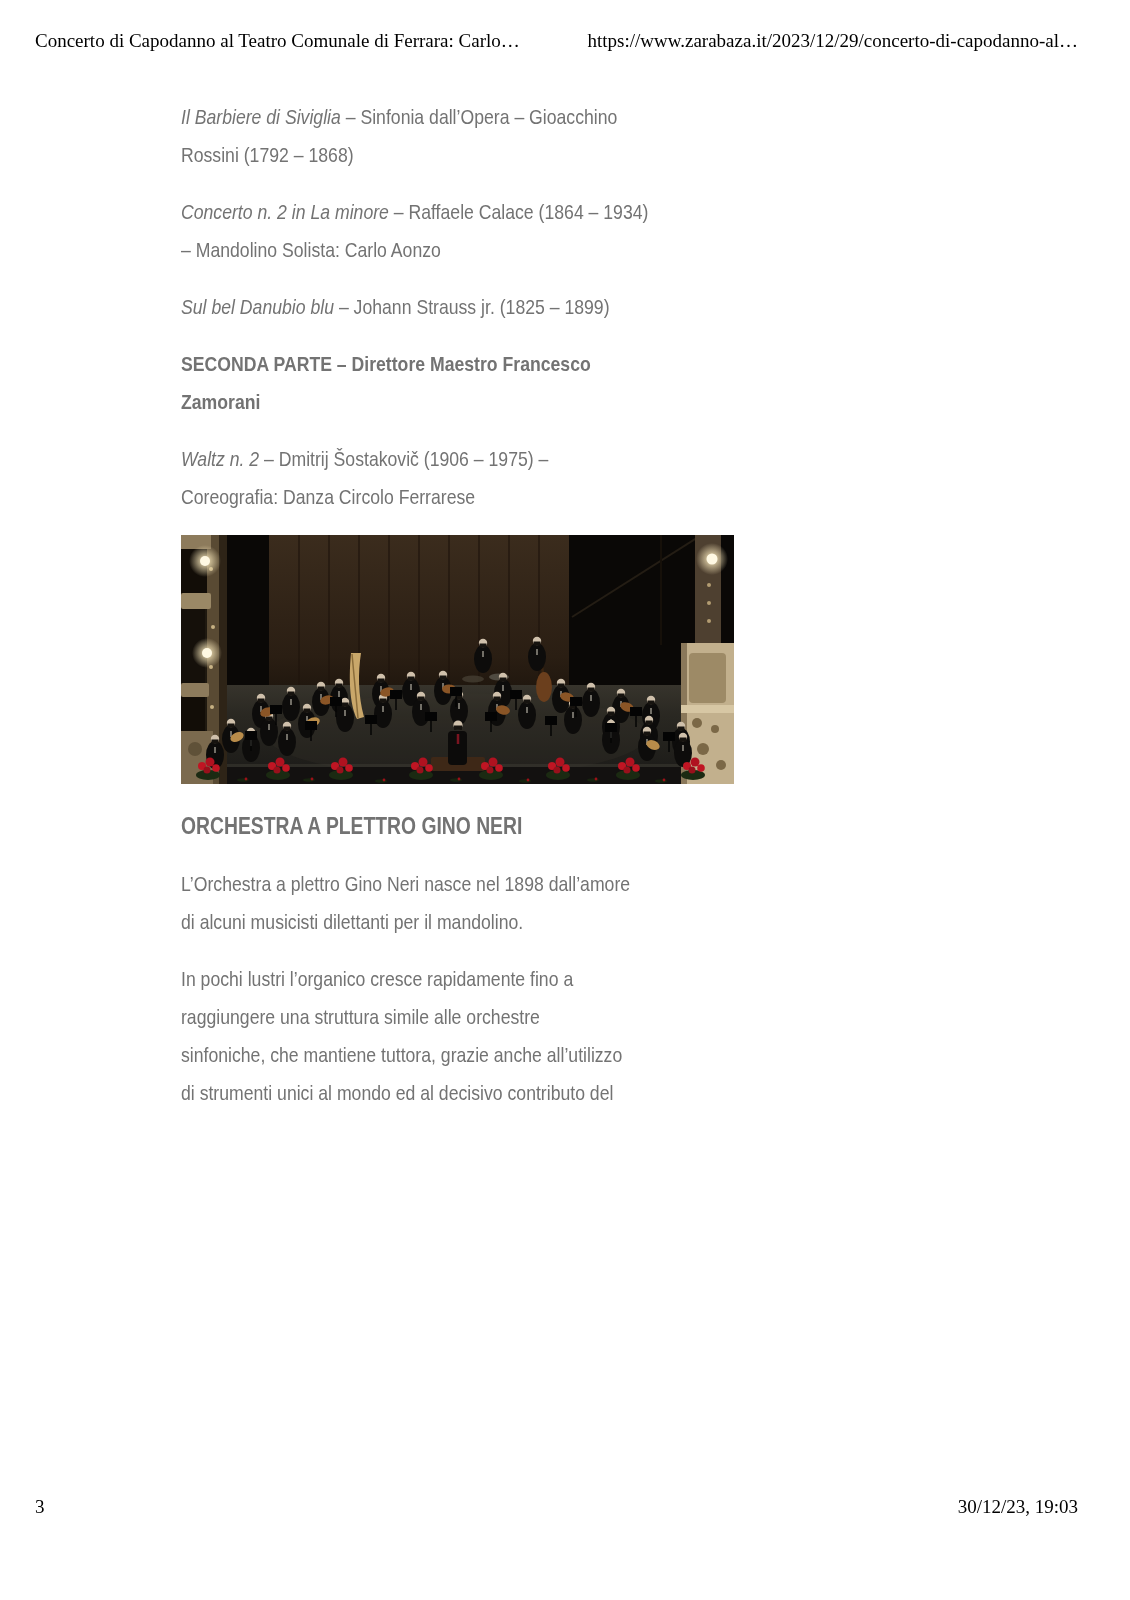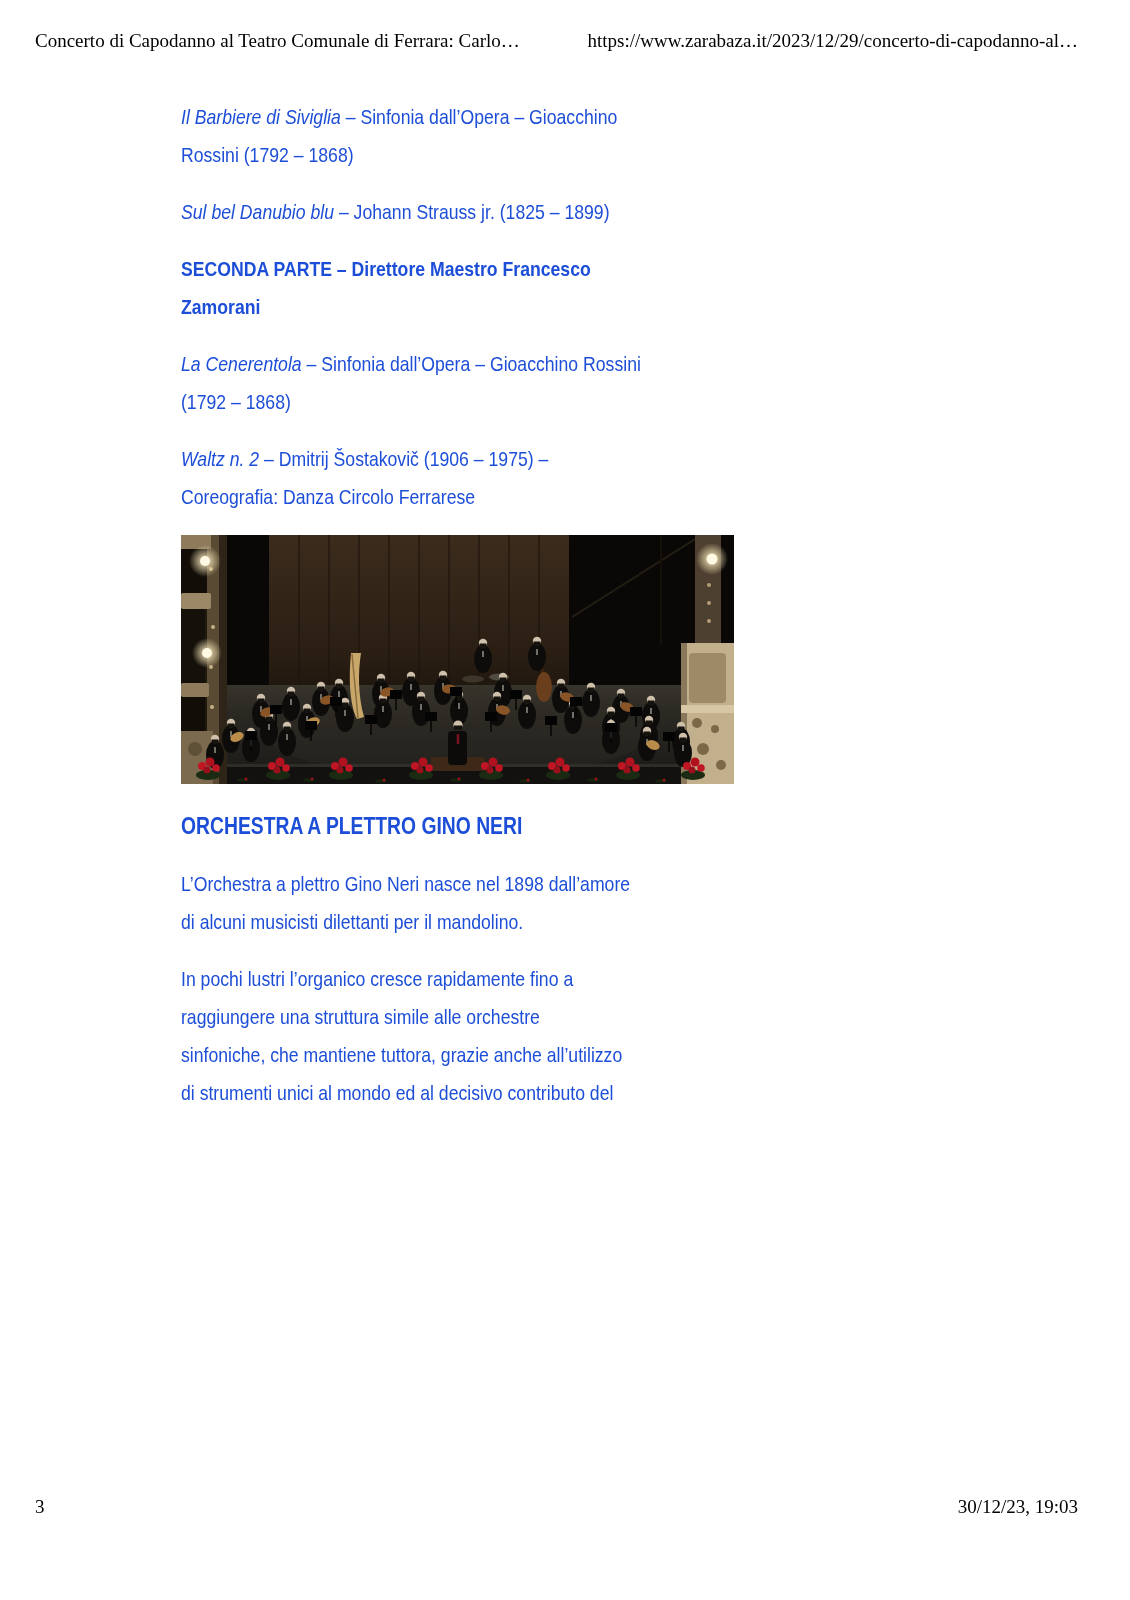--- a/index.html
+++ b/index.html
@@ -15,21 +15,21 @@
     font-family: "Liberation Serif", serif;
     font-size: 19px; color: #000;
   }
   .pheader { top: 30px; }
   .pfooter { top: 1496px; }
   .pheader .truncate { max-width: 520px; white-space: nowrap; overflow: hidden; }
 
   
   .article {
     position: absolute; top: 98px; left: 181px; width: 570px;
-    color: #1d4ed8;
+    color: #737373;
   }
   .block { margin: 0 0 19px 0; }
   .block .line {
     font-size: 21px; line-height: 38px; white-space: nowrap;
     transform: scaleX(0.84); transform-origin: 0 50%;
   }
   .block.heading .line { font-weight: bold; }
   .block.heading2 .line { font-size: 23px; line-height: 40px; font-weight: bold; }
   .seg-it { font-style: italic; }
   .figure-wrap { margin: 9px 0 22px 0; width: 553px; height: 249px; }
@@ -43,29 +43,29 @@
   <span>https://www.zarabaza.it/2023/12/29/concerto-di-capodanno-al…</span>
 </div>
 
 <div class="article">
   <div>
       <div class="block para">
         <div class="line"><span class="seg-it">Il Barbiere di Siviglia</span><span class="seg-rg"> – Sinfonia dall’Opera – Gioacchino</span></div>
         <div class="line"><span class="seg-rg">Rossini (1792 – 1868)</span></div>
       </div>
       <div class="block para">
+        <div class="line"><span class="seg-it">Concerto n. 2 in La minore</span><span class="seg-rg"> – Raffaele Calace (1864 – 1934)</span></div>
+        <div class="line"><span class="seg-rg">– Mandolino Solista: Carlo Aonzo</span></div>
+      </div>
+      <div class="block para">
         <div class="line"><span class="seg-it">Sul bel Danubio blu</span><span class="seg-rg"> – Johann Strauss jr. (1825 – 1899)</span></div>
       </div>
       <div class="block heading">
         <div class="line"><span class="seg-bd">SECONDA PARTE – Direttore Maestro Francesco</span></div>
         <div class="line"><span class="seg-bd">Zamorani</span></div>
-      </div>
-      <div class="block para">
-        <div class="line"><span class="seg-it">La Cenerentola</span><span class="seg-rg"> – Sinfonia dall’Opera – Gioacchino Rossini</span></div>
-        <div class="line"><span class="seg-rg">(1792 – 1868)</span></div>
       </div>
       <div class="block para">
         <div class="line"><span class="seg-it">Waltz n. 2</span><span class="seg-rg"> – Dmitrij Šostakovič (1906 – 1975) –</span></div>
         <div class="line"><span class="seg-rg">Coreografia: Danza Circolo Ferrarese</span></div>
       </div>
     </div>
 
   <div class="figure-wrap">
     <svg width="553" height="249" viewBox="0 0 553 249" xmlns="http://www.w3.org/2000/svg">
       <defs>

